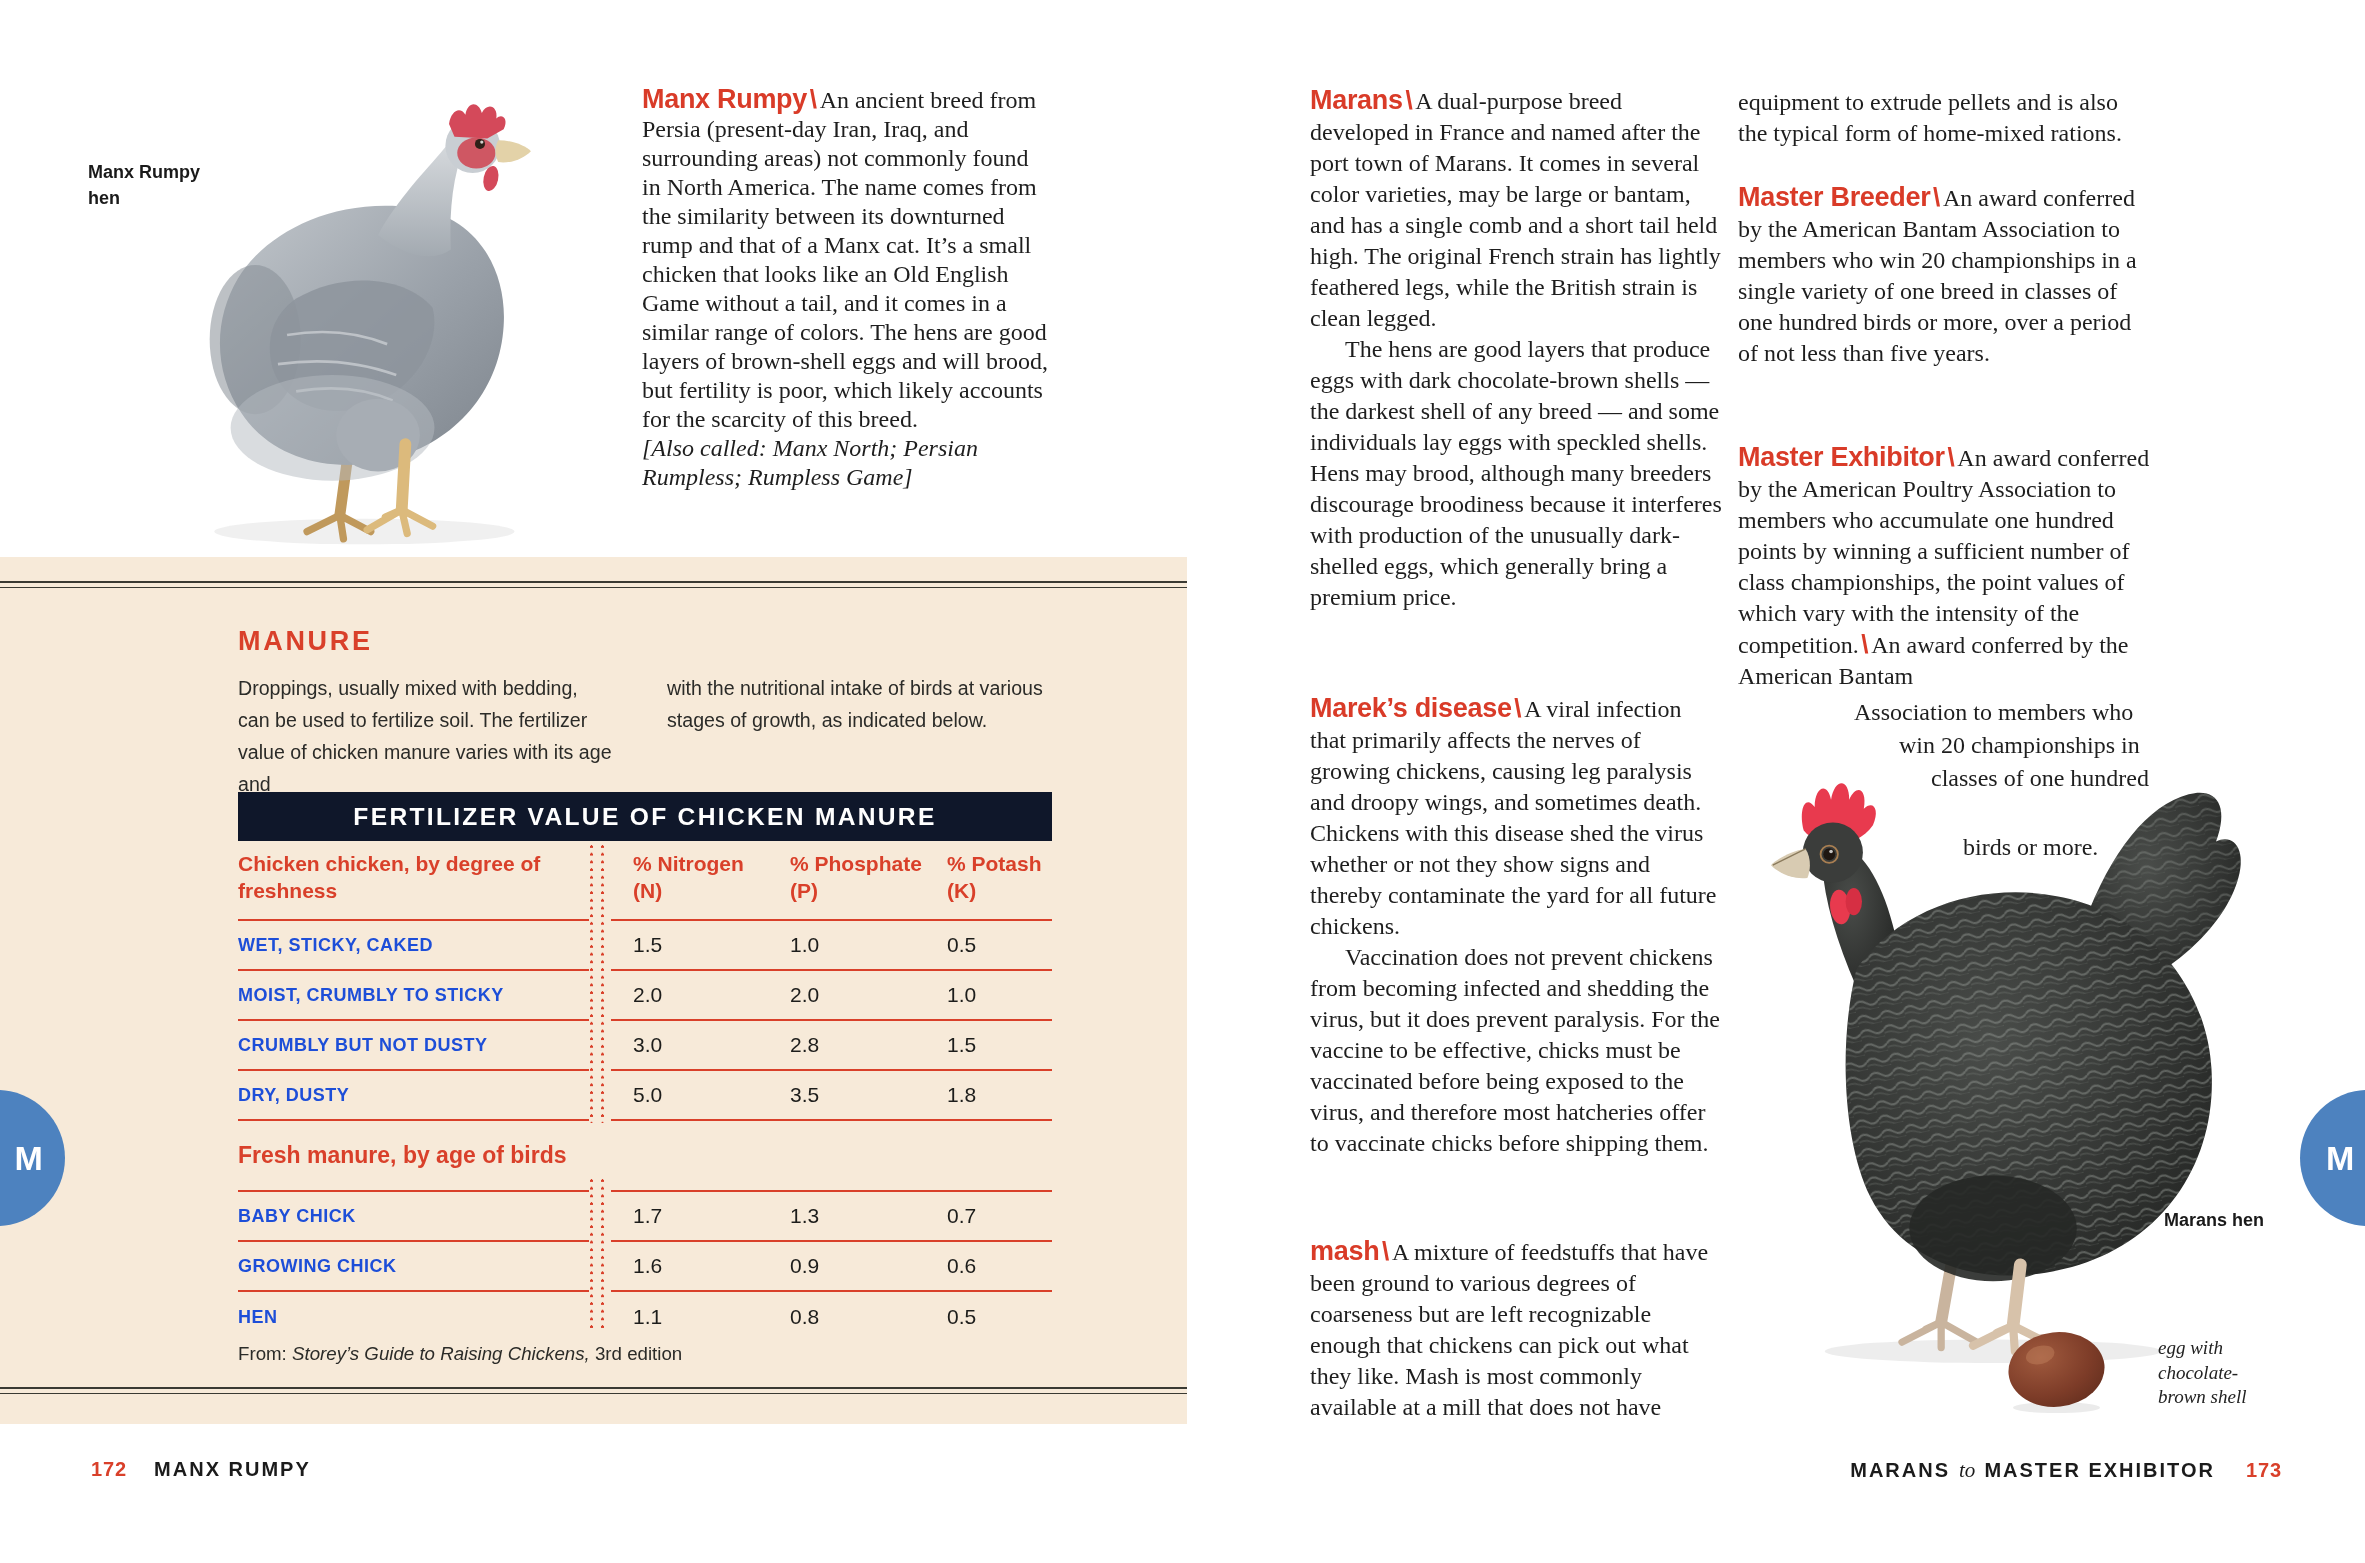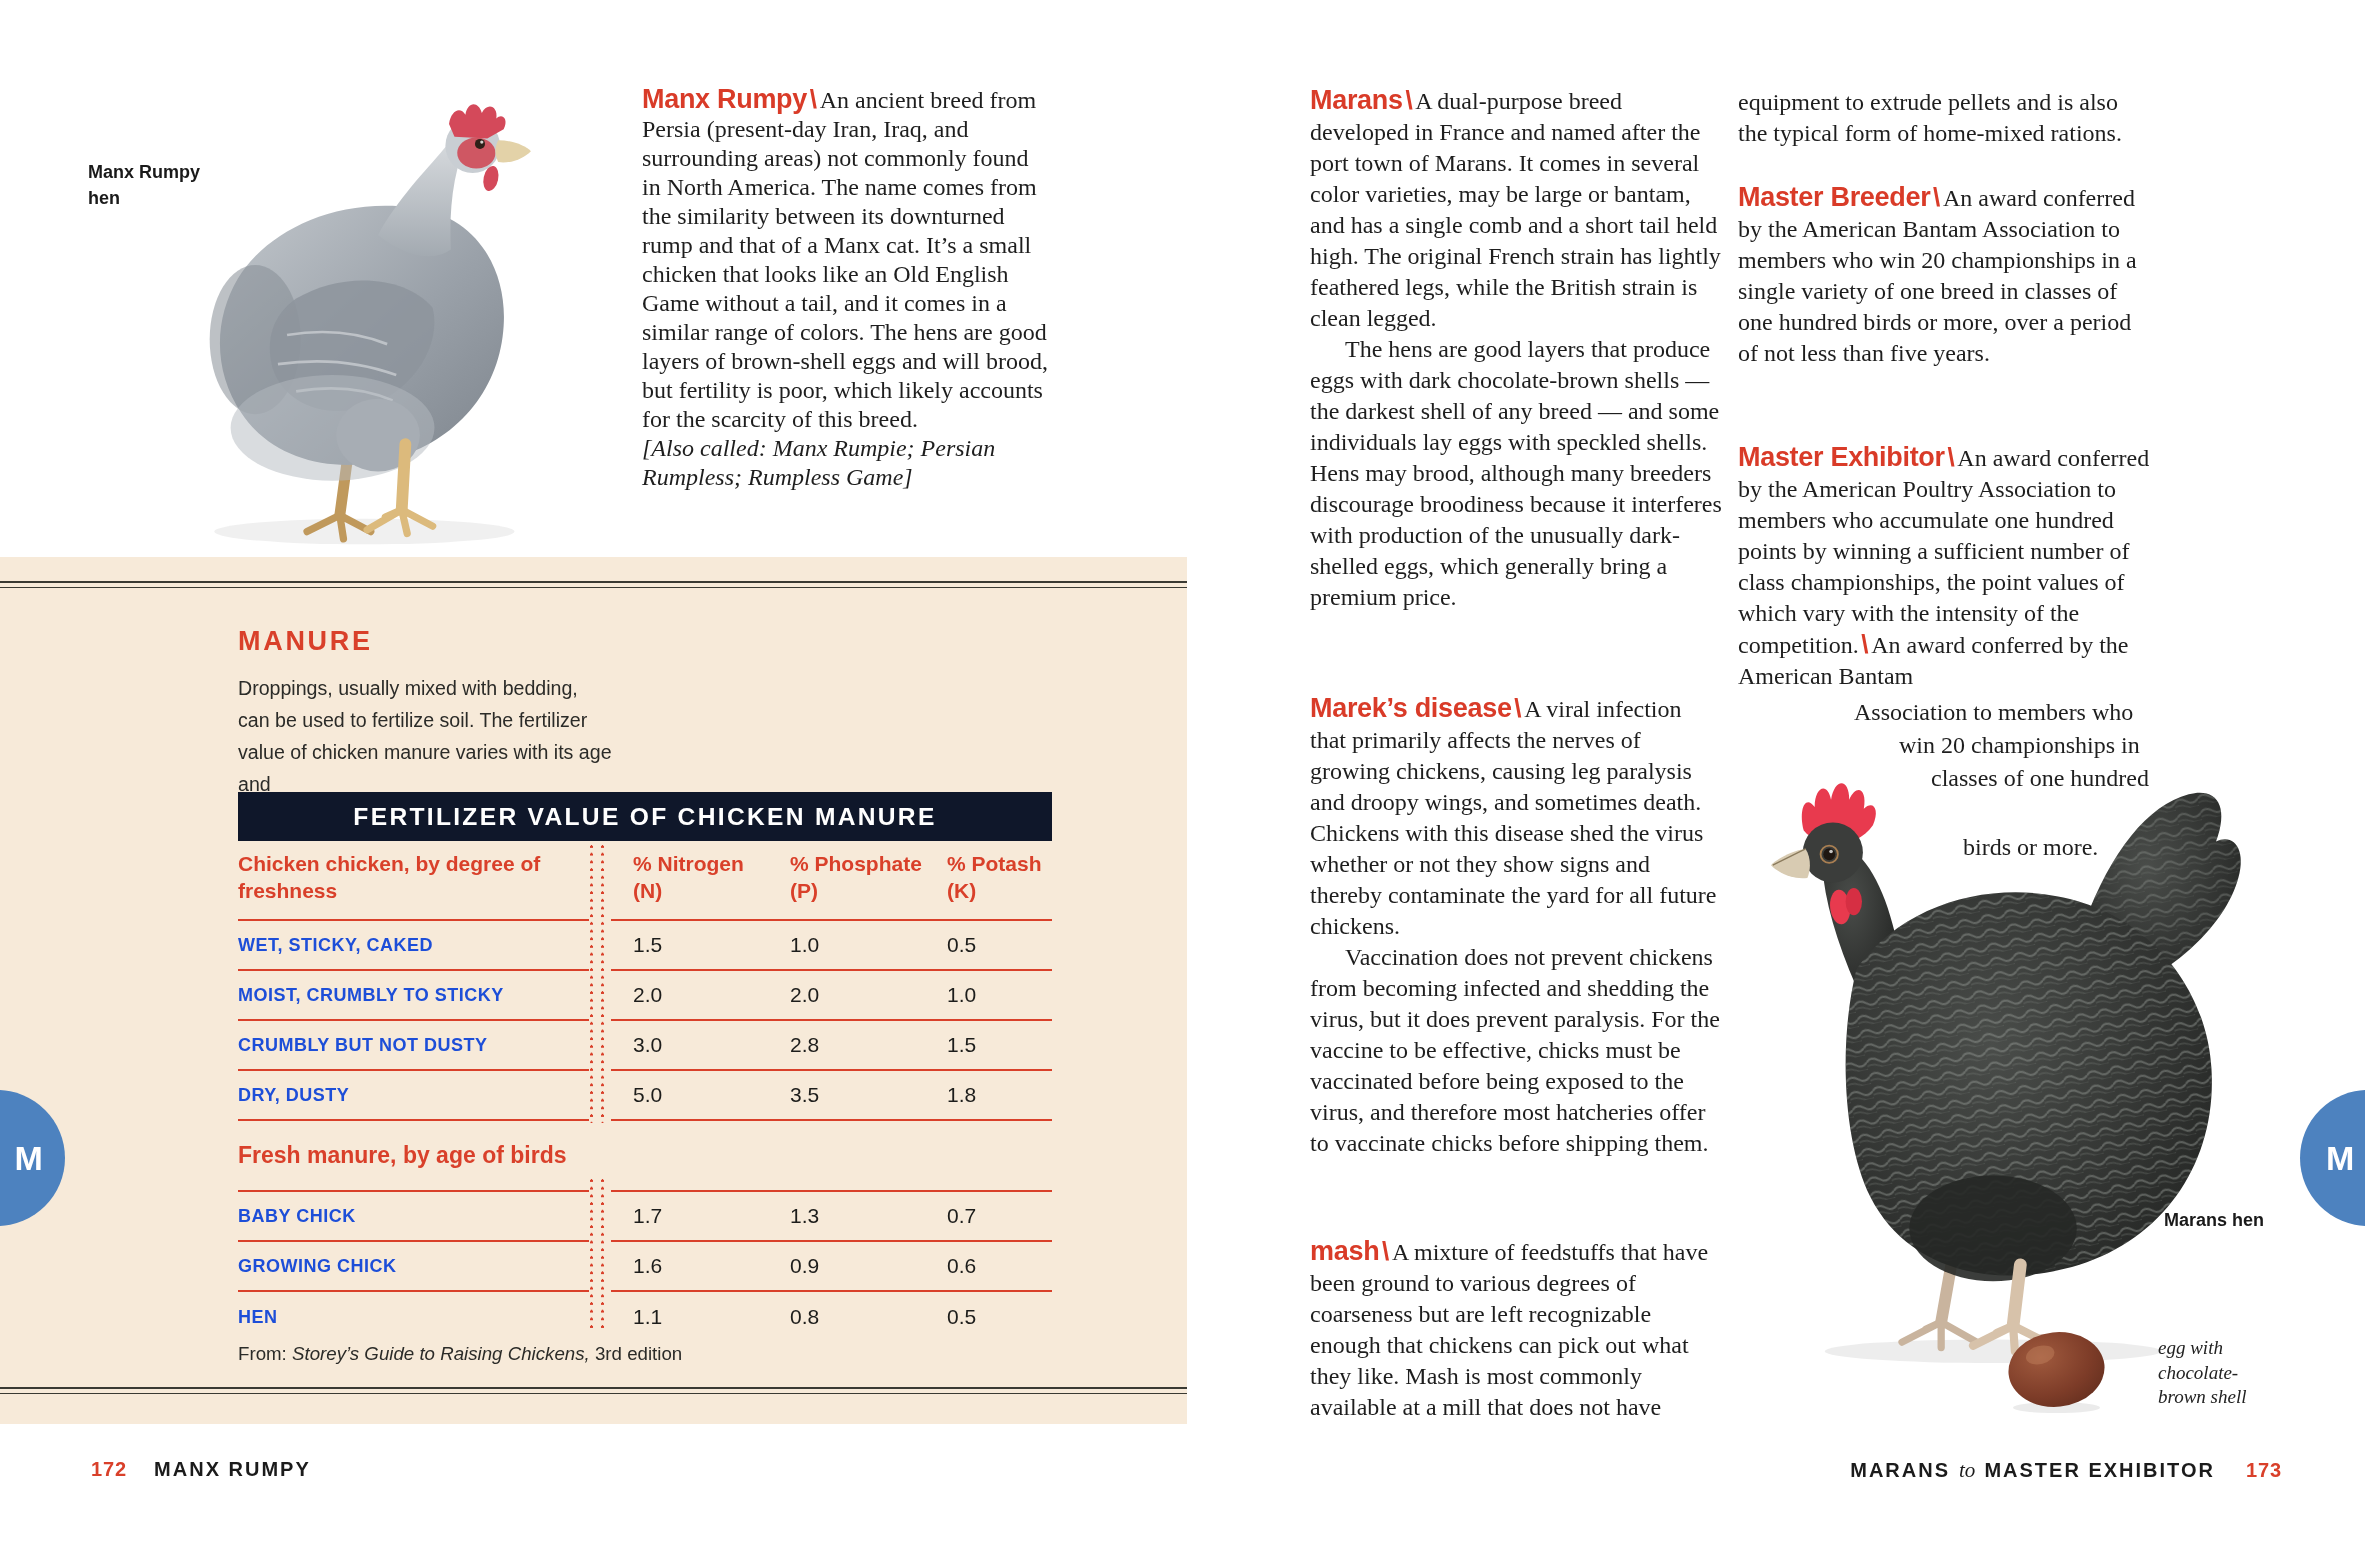--- a/index.html
+++ b/index.html
@@ -103,30 +103,31 @@
     <path d="M 326 492 L 288 514 M 326 492 L 332 518 M 326 492 L 360 510 M 326 492 L 308 500" stroke="#dcba7c" stroke-width="8" stroke-linecap="round" fill="none"></path>
   </svg>
 
   <div class="abs caption-sans" style="left:88px;top:160px;">
     <div>Manx Rumpy</div>
     <div>hen</div>
   </div>
 
   <div class="abs body-text body-tight" style="left:642px;top:85px;width:411px;">
     <span class="headword">Manx Rumpy</span><span class="bslash">\</span><span>An ancient breed from Persia (present-day Iran, Iraq, and surrounding areas) not commonly found in North America. The name comes from the similarity between its downturned rump and that of a Manx cat. It’s a small chicken that looks like an Old English Game without a tail, and it comes in a similar range of colors. The hens are good layers of brown-shell eggs and will brood, but fertility is poor, which likely accounts for the scarcity of this breed.</span>
-    <div class="also-called">[Also called: Manx Rumpie; Persian Rumpless; Rumpless Game]</div>
+    <div class="also-called">[Also called: Manx North; Persian Rumpless; Rumpless Game]</div>
   </div>
 
   <div class="abs manure-box">
     <div class="abs dbl-rule" style="top:24px;"></div>
     <div class="abs dbl-rule" style="top:830px;"></div>
 
     <div class="abs manure-title" style="left:238px;top:69px;">MANURE</div>
 
     <div class="abs manure-intro" style="left:238px;top:115px;width:375px;">Droppings, usually mixed with bedding, can be used to fertilize soil. The fertilizer value of chicken manure varies with its age and</div>
+    <div class="abs manure-intro" style="left:667px;top:115px;width:400px;">with the nutritional intake of birds at various stages of growth, as indicated below.</div>
 
     <div class="abs tbl-bar">FERTILIZER VALUE OF CHICKEN MANURE</div>
 
     <div class="abs dotline" style="left:590px;top:288px;height:278px;"></div>
     <div class="abs dotline" style="left:601px;top:288px;height:278px;"></div>
     <div class="abs dotline" style="left:590px;top:622px;height:153px;"></div>
     <div class="abs dotline" style="left:601px;top:622px;height:153px;"></div>
 
     <div class="abs tbl">
       <div class="trow trow-head">

